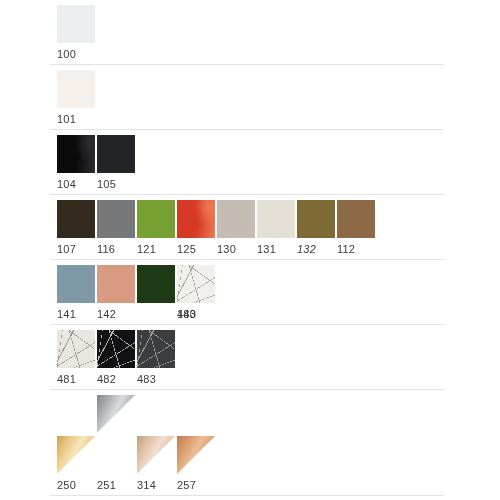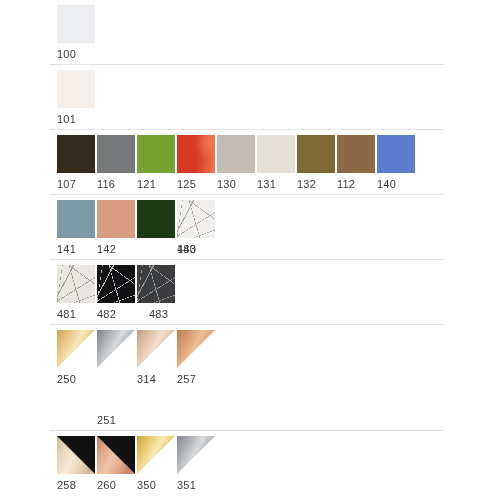--- a/index.html
+++ b/index.html
@@ -36,21 +36,21 @@
     left: 50px;
     right: 56px;
     bottom: 0;
     height: 1px;
     background: #e3e3e3;
   }
 
   .row-items {
     display: flex;
     flex-direction: row;
-    align-items: flex-start;
+    align-items: flex-end;
   }
 
   .swatch-cell {
     width: 40px;
     margin: 0;
     padding: 0;
     display: block;
   }
 
   .swatch-chip {
@@ -127,20 +127,37 @@
           </div>
           <span class="swatch-label" style="color: rgb(58, 58, 58);">101</span>
         </div>
       </div>
       <div class="row-rule" style="background: rgb(227, 227, 227);"></div>
     </div>
     <div class="swatch-row">
       <div class="row-items">
         <div class="swatch-cell">
           <div class="swatch-chip">
+            <div class="fill-gloss" style="background: radial-gradient(70% 90% at 88% 18%, rgb(46, 46, 49) 0%, rgba(255, 255, 255, 0) 62%), linear-gradient(100deg, rgb(11, 11, 12) 0%, rgb(11, 11, 12) 55%, rgb(46, 46, 49) 100%), rgb(11, 11, 12);"></div>
+          </div>
+          <span class="swatch-label" style="color: rgb(58, 58, 58);">104</span>
+        </div>
+        <div class="swatch-cell">
+          <div class="swatch-chip">
+            <div class="fill-solid" style="background: rgb(35, 36, 40);"></div>
+          </div>
+          <span class="swatch-label" style="color: rgb(58, 58, 58);">105</span>
+        </div>
+      </div>
+      <div class="row-rule" style="background: rgb(227, 227, 227);"></div>
+    </div>
+    <div class="swatch-row">
+      <div class="row-items">
+        <div class="swatch-cell">
+          <div class="swatch-chip">
             <div class="fill-solid" style="background: rgb(52, 42, 29);"></div>
           </div>
           <span class="swatch-label" style="color: rgb(58, 58, 58);">107</span>
         </div>
         <div class="swatch-cell">
           <div class="swatch-chip">
             <div class="fill-solid" style="background: rgb(119, 120, 122);"></div>
           </div>
           <span class="swatch-label" style="color: rgb(58, 58, 58);">116</span>
         </div>
@@ -165,34 +182,28 @@
         <div class="swatch-cell">
           <div class="swatch-chip">
             <div class="fill-solid" style="background: rgb(228, 224, 214);"></div>
           </div>
           <span class="swatch-label" style="color: rgb(58, 58, 58);">131</span>
         </div>
         <div class="swatch-cell">
           <div class="swatch-chip">
             <div class="fill-solid" style="background: rgb(125, 106, 52);"></div>
           </div>
-          <span class="swatch-label" style="color: rgb(58, 58, 58);">132</span>
+          <span class="swatch-label" style="color: rgb(58, 58, 58); font-style: italic;">132</span>
         </div>
         <div class="swatch-cell">
           <div class="swatch-chip">
             <div class="fill-solid" style="background: rgb(141, 106, 69);"></div>
           </div>
           <span class="swatch-label" style="color: rgb(58, 58, 58);">112</span>
         </div>
-        <div class="swatch-cell">
-          <div class="swatch-chip">
-            <div class="fill-solid" style="background: rgb(90, 126, 203);"></div>
-          </div>
-          <span class="swatch-label" style="color: rgb(58, 58, 58);">140</span>
-        </div>
       </div>
       <div class="row-rule" style="background: rgb(227, 227, 227);"></div>
     </div>
     <div class="swatch-row">
       <div class="row-items">
         <div class="swatch-cell">
           <div class="swatch-chip">
             <div class="fill-solid" style="background: rgb(125, 154, 166);"></div>
           </div>
           <span class="swatch-label" style="color: rgb(58, 58, 58);">141</span>
@@ -229,21 +240,21 @@
         <div class="swatch-cell">
           <div class="swatch-chip">
             <div class="fill-marble" style="background: linear-gradient(118deg, transparent 0px, transparent 28%, rgb(185, 187, 189) 28%, rgb(185, 187, 189) 30%, transparent 30%, transparent 100%), linear-gradient(74deg, transparent 0px, transparent 46%, rgb(185, 187, 189) 46%, rgb(185, 187, 189) 47.5%, transparent 47.5%, transparent 100%), linear-gradient(148deg, transparent 0px, transparent 58%, rgb(185, 187, 189) 58%, rgb(185, 187, 189) 59.4%, transparent 59.4%, transparent 100%), linear-gradient(36deg, transparent 0px, transparent 70%, rgb(185, 187, 189) 70%, rgb(185, 187, 189) 71.2%, transparent 71.2%, transparent 100%), linear-gradient(98deg, transparent 0px, transparent 12%, rgb(185, 187, 189) 12%, rgb(185, 187, 189) 13%, transparent 13%, transparent 100%), linear-gradient(160deg, transparent 0px, transparent 84%, rgb(185, 187, 189) 84%, rgb(185, 187, 189) 85.2%, transparent 85.2%, transparent 100%), linear-gradient(126deg, rgb(18, 18, 20) 0%, rgb(18, 18, 20) 100%); opacity: 1;"></div>
           </div>
           <span class="swatch-label" style="color: rgb(58, 58, 58);">482</span>
         </div>
         <div class="swatch-cell">
           <div class="swatch-chip">
             <div class="fill-marble" style="background: linear-gradient(118deg, transparent 0px, transparent 28%, rgb(154, 156, 158) 28%, rgb(154, 156, 158) 30%, transparent 30%, transparent 100%), linear-gradient(74deg, transparent 0px, transparent 46%, rgb(154, 156, 158) 46%, rgb(154, 156, 158) 47.5%, transparent 47.5%, transparent 100%), linear-gradient(148deg, transparent 0px, transparent 58%, rgb(154, 156, 158) 58%, rgb(154, 156, 158) 59.4%, transparent 59.4%, transparent 100%), linear-gradient(36deg, transparent 0px, transparent 70%, rgb(154, 156, 158) 70%, rgb(154, 156, 158) 71.2%, transparent 71.2%, transparent 100%), linear-gradient(98deg, transparent 0px, transparent 12%, rgb(154, 156, 158) 12%, rgb(154, 156, 158) 13%, transparent 13%, transparent 100%), linear-gradient(160deg, transparent 0px, transparent 84%, rgb(154, 156, 158) 84%, rgb(154, 156, 158) 85.2%, transparent 85.2%, transparent 100%), linear-gradient(126deg, rgb(60, 61, 63) 0%, rgb(60, 61, 63) 100%); opacity: 1;"></div>
           </div>
-          <span class="swatch-label" style="color: rgb(58, 58, 58); margin-left: 12px;">483</span>
+          <span class="swatch-label" style="color: rgb(58, 58, 58);">483</span>
         </div>
       </div>
       <div class="row-rule" style="background: rgb(227, 227, 227);"></div>
     </div>
     <div class="swatch-row">
       <div class="row-items">
         <div class="swatch-cell">
           <div class="swatch-chip">
             <div class="fill-tri-ul" style="background: linear-gradient(118deg, rgb(201, 160, 87) 0%, rgb(232, 197, 130) 22%, rgb(247, 231, 187) 46%, rgb(232, 197, 130) 68%, rgb(201, 160, 87) 88%, rgb(232, 197, 130) 100%);"></div>
           </div>

